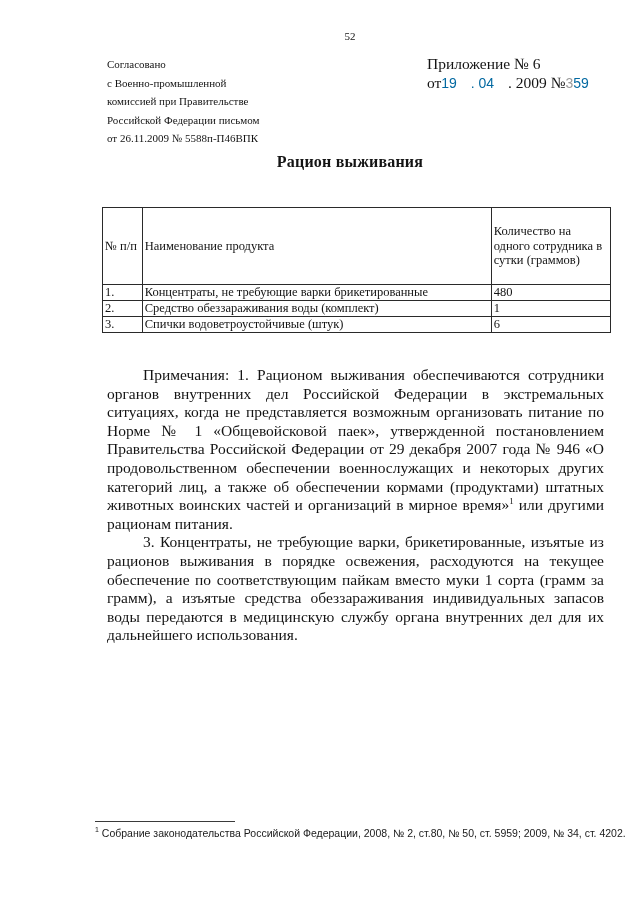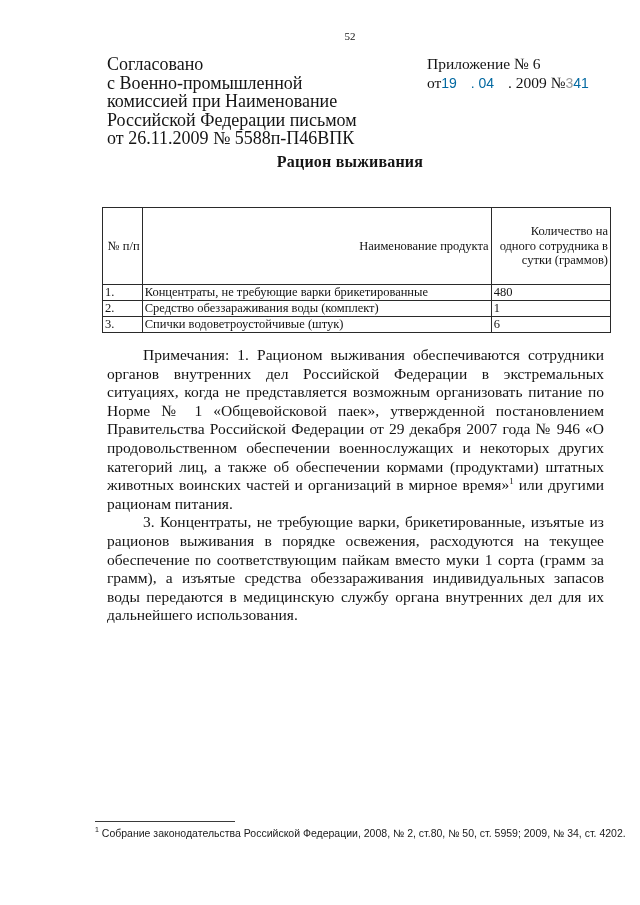--- a/index.html
+++ b/index.html
@@ -1,63 +1,63 @@
 <!DOCTYPE html>
 <html><head>
 <meta charset="utf-8">
 <style>
   html, body { margin: 0; padding: 0; background: #ffffff; }
   body { width: 640px; height: 905px; position: relative; overflow: hidden;
          font-family: "Liberation Serif", "DejaVu Serif", serif; color: #141414; }
   .abs { position: absolute; }
   .page-num { left: 0; width: 700px; top: 30px; text-align: center; font-size: 11px; }
-  .left-block { left: 107px; top: 55px; font-size: 18px; line-height: 18.5px; }
+  .left-block { left: 107px; top: 55px; font-size: 11px; line-height: 18.5px; }
   .right-block { left: 427px; top: 55px; font-size: 15.5px; line-height: 18.5px; }
   .right-block .gap { display: inline-block; width: 10px; }
   .right-block .stamp { font-family: "Liberation Sans", sans-serif; font-size: 14px; color: #0369a1; }
   .right-block .faint { color: #9a9a9a; }
   .title { left: 0; width: 700px; top: 153px; text-align: center; font-weight: bold; font-size: 16px;
            letter-spacing: 0.2px; }
   table.ration { position: absolute; left: 102px; top: 207px; width: 509px; border-collapse: collapse;
                  font-size: 12.5px; line-height: 15px; }
   table.ration td, table.ration th { border: 1px solid #2a2a2a; padding: 0 2px; font-weight: normal; vertical-align: middle; }
   table.ration th { height: 76px; }
   table.ration td { height: 14px; }
   .c1 { width: 35px; }
   .c2 { width: 347px; margin-left: 16px; }
   .c3 { width: 115px; }
-  th.c1, th.c2, th.c3 { text-align: right; }
+  th.c1, th.c2, th.c3 { text-align: left; }
   th.c3 { line-height: 14.5px; }
-  .notes { left: 107px; width: 497px; top: 346px; font-size: 15.5px; line-height: 18.6px; text-align: justify; }
+  .notes { left: 107px; width: 497px; top: 366px; font-size: 15.5px; line-height: 18.6px; text-align: justify; }
   .notes p { margin: 0; text-indent: 36px; }
   .notes sup { font-size: 9px; line-height: 0; }
   .fn-line { left: 95px; top: 821px; width: 140px; border-top: 1px solid #3a3a3a; }
   .footnote { left: 95px; top: 826px; font-size: 10.5px; font-family: "Liberation Sans", sans-serif; color: #1a1a1a; }
   .footnote sup { font-size: 7px; }
 </style>
 </head>
 <body>
 
 <div class="abs page-num">52</div>
 
 <div class="abs left-block">
   <div>Согласовано</div>
   <div>с Военно-промышленной</div>
-  <div>комиссией при Наименование</div>
+  <div>комиссией при Правительстве</div>
   <div>Российской Федерации письмом</div>
   <div>от 26.11.2009 № 5588п-П46ВПК</div>
 </div>
 
 <div class="abs right-block">
   <div>Приложение № 6</div>
   <div>
     <span>от</span><span class="stamp">19</span><span class="gap"></span>
     <span class="stamp">. 04</span><span class="gap"></span>
     <span>. 2009</span>
-    <span>№</span><span class="stamp faint">3</span><span class="stamp">41</span>
+    <span>№</span><span class="stamp faint">3</span><span class="stamp">59</span>
   </div>
 </div>
 
 <div class="abs title">Рацион выживания</div>
 
 <table class="ration">
   <tbody>
       <tr>
     <th class="c1">№ п/п</th>
     <th class="c2">Наименование продукта</th>

